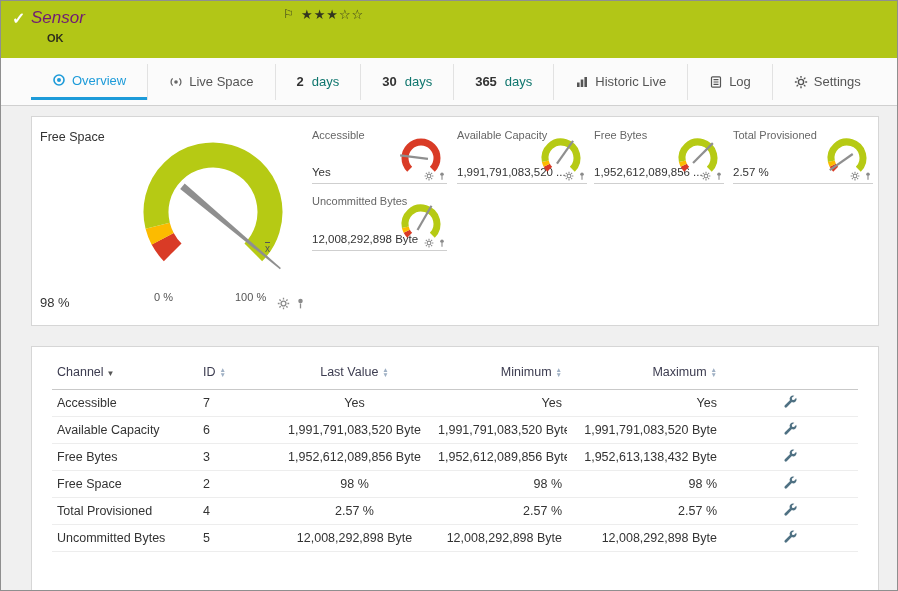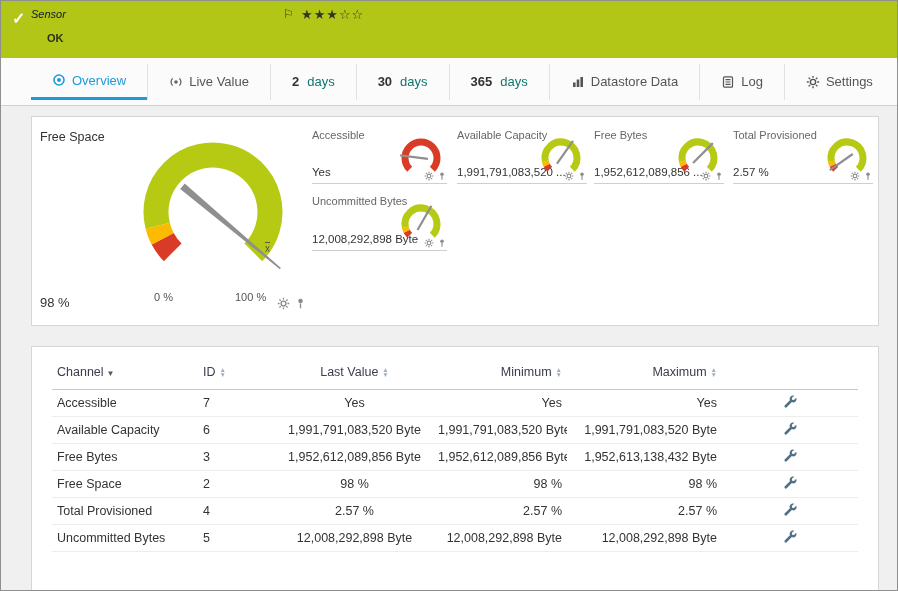--- a/index.html
+++ b/index.html
@@ -2,21 +2,21 @@
 <html><head>
 <meta charset="utf-8">
 <style>
   * { box-sizing: border-box; }
   body { margin: 0; background: #ffffff; font-family: "Liberation Sans", sans-serif; }
   .page { position: relative; width: 898px; height: 591px; border: 1px solid #8f8f8f; overflow: hidden; background: #f0f0f0; }
 
   
   .sensor-header { position: absolute; top: 0; left: 0; right: 0; height: 57px; background: #b2c617; }
   .ok-check { position: absolute; left: 11px; top: 8px; color: #ffffff; font-size: 16px; font-weight: bold; }
-  .sensor-type { position: absolute; left: 30px; top: 7px; font-style: italic; font-size: 11px; color: #0f172a; }
+  .sensor-type { position: absolute; left: 30px; top: 7px; font-style: italic; font-size: 17px; color: #701a75; }
   .sensor-title { position: absolute; left: 88px; top: 7px; font-size: 17px; color: #222215; }
   .flag-icon { position: absolute; left: 282px; top: 6px; font-size: 12px; color: #33361f; }
   .stars { position: absolute; left: 300px; top: 6px; font-size: 13px; color: #33361f; letter-spacing: 1px; }
   .sensor-status { position: absolute; left: 46px; top: 31px; font-size: 11px; font-weight: bold; color: #2e2e1c; }
 
   
   .tabbar { position: absolute; top: 57px; left: 0; right: 0; height: 48px; background: #fbfbfb; border-bottom: 1px solid #d0d0d0; display: flex; align-items: center; padding-left: 30px; }
   .tab { display: flex; align-items: center; gap: 6px; height: 36px; padding: 0 21px; font-size: 13px; color: #555; border-left: 1px solid #e2e2e2; cursor: pointer; justify-content: center; }
   .tab:first-child { border-left: none; }
   .tab.active { color: #1d9bd9; border-bottom: 3px solid #1d9bd9; }
@@ -78,41 +78,41 @@
           <circle cx="7" cy="7" r="5" fill="none" stroke="#1d9bd9" stroke-width="1.6"></circle>
           <circle cx="7" cy="7" r="2" fill="#1d9bd9"></circle>
         </svg>
       <span>Overview</span>
     </div>
     <div class="tab">
       <svg width="14" height="14" viewBox="0 0 14 14">
           <circle cx="7" cy="7" r="1.8" fill="#666"></circle>
           <path d="M3.6 3.4a5 5 0 0 0 0 7.2M10.4 3.4a5 5 0 0 1 0 7.2" fill="none" stroke="#666" stroke-width="1.3"></path>
         </svg>
-      <span>Live Value</span>
+      <span>Live Space</span>
     </div>
     <div class="tab">
       <span class="num">2</span>
       <span class="unit">days</span>
     </div>
     <div class="tab">
       <span class="num">30</span>
       <span class="unit">days</span>
     </div>
     <div class="tab">
       <span class="num">365</span>
       <span class="unit">days</span>
     </div>
     <div class="tab">
       <svg width="14" height="14" viewBox="0 0 14 14">
           <rect x="2" y="7.5" width="2.6" height="4.5" fill="#555"></rect>
           <rect x="5.7" y="4.5" width="2.6" height="7.5" fill="#555"></rect>
           <rect x="9.4" y="2" width="2.6" height="10" fill="#555"></rect>
         </svg>
-      <span>Datastore Data</span>
+      <span>Historic Live</span>
     </div>
     <div class="tab">
       <svg width="14" height="14" viewBox="0 0 14 14">
           <rect x="2.5" y="1.8" width="9" height="10.4" rx="1" fill="none" stroke="#555" stroke-width="1.2"></rect>
           <path d="M4.5 4.6h5M4.5 7h5M4.5 9.4h5" stroke="#555" stroke-width="1.1"></path>
         </svg>
       <span>Log</span>
     </div>
     <div class="tab">
       <svg width="14" height="14" viewBox="0 0 16 16">

